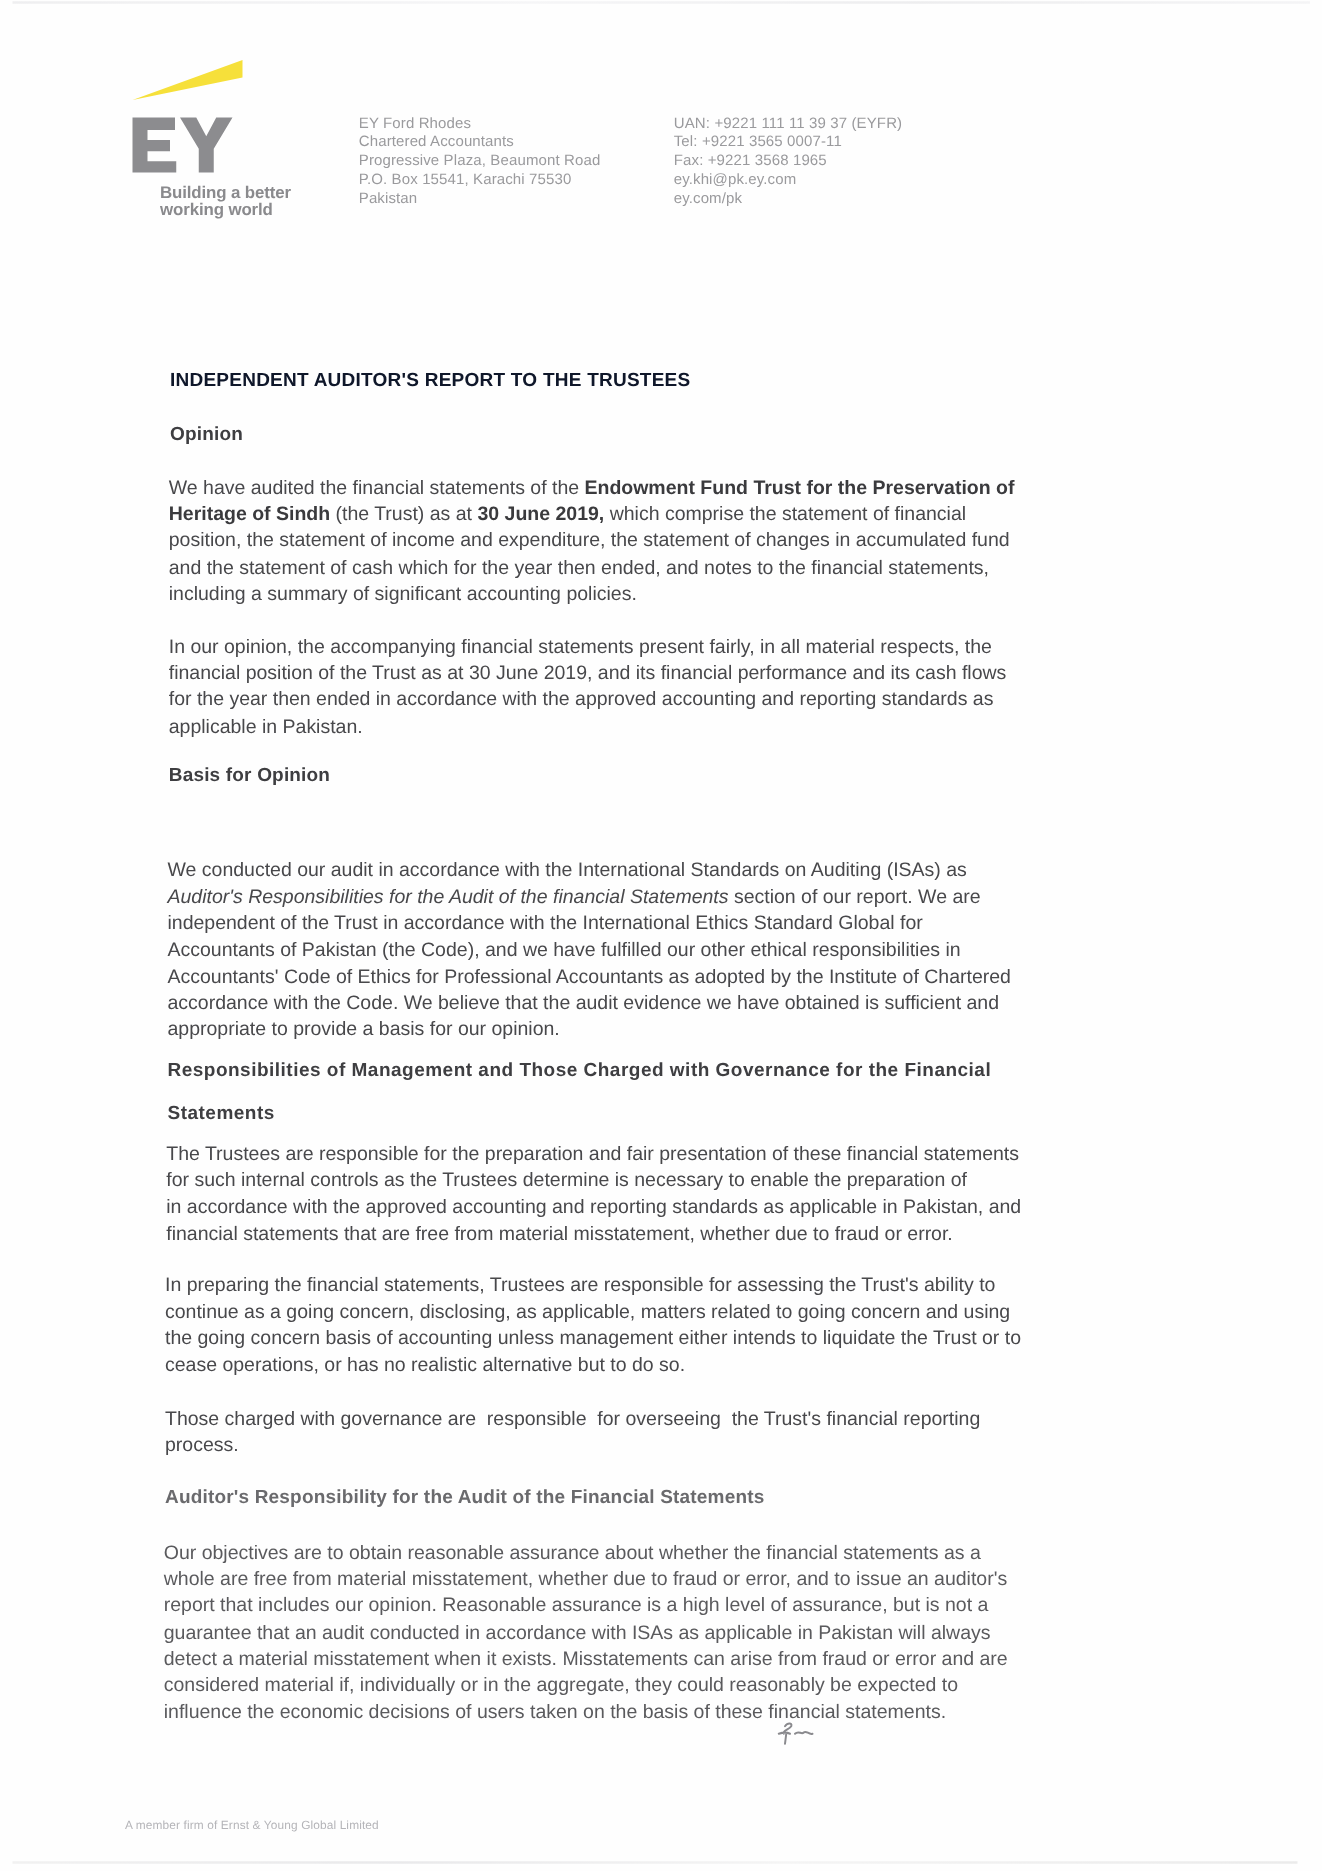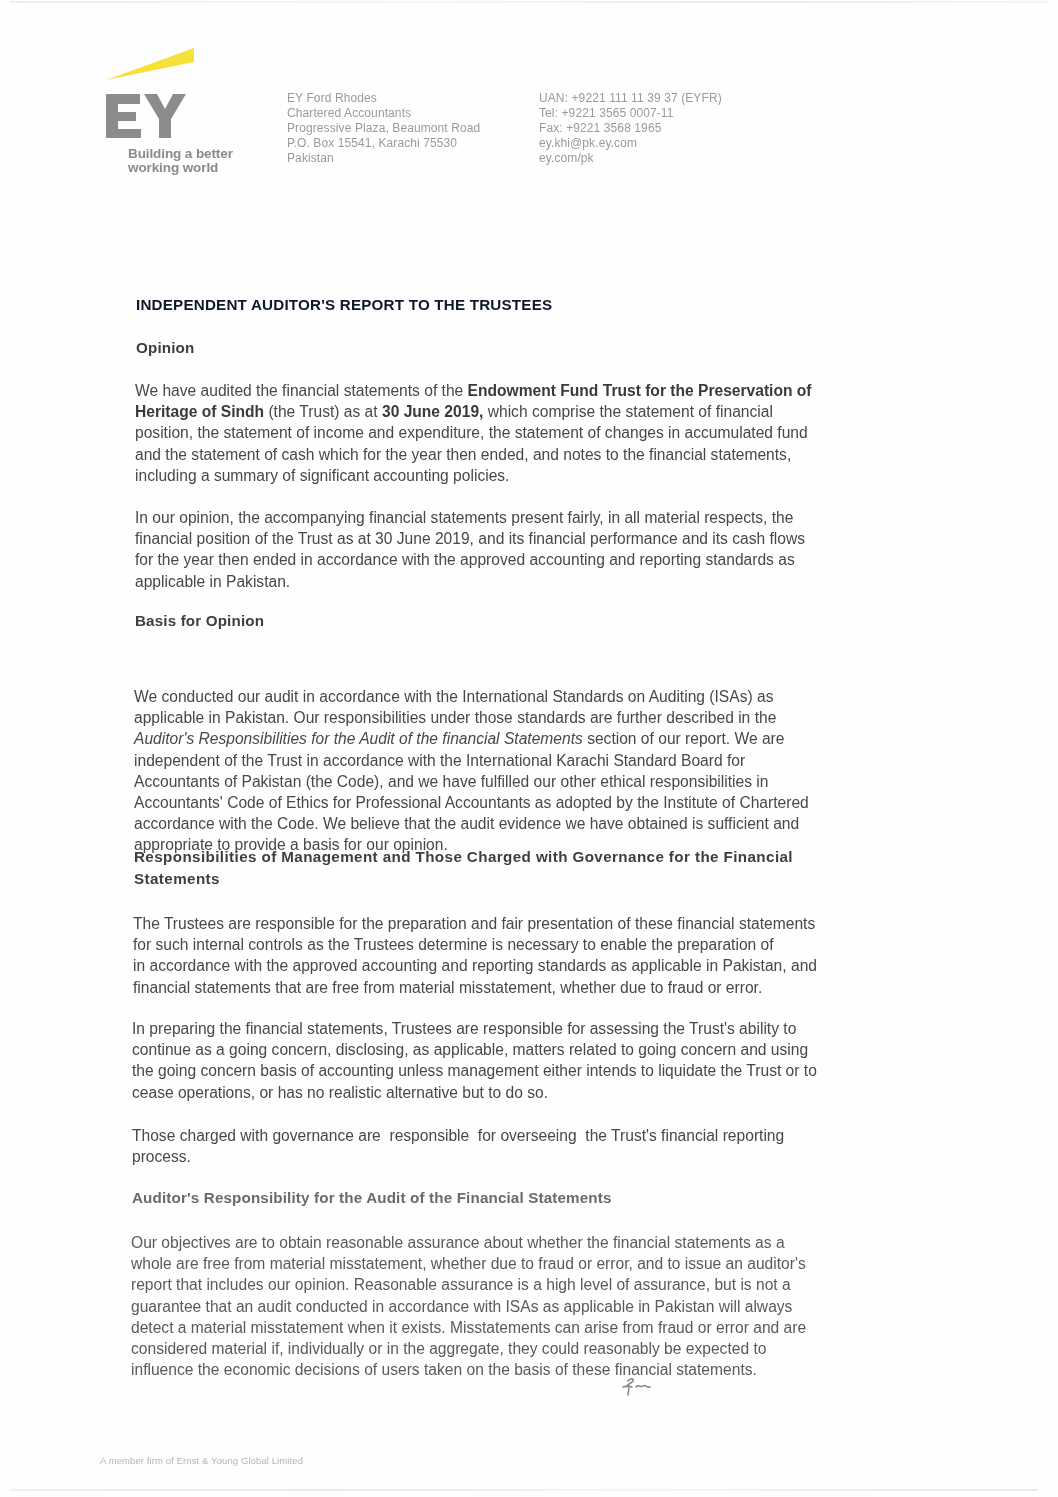--- a/index.html
+++ b/index.html
@@ -179,32 +179,31 @@
     <span class="line">In our opinion, the accompanying financial statements present fairly, in all material respects, the</span>
     <span class="line">financial position of the Trust as at 30 June 2019, and its financial performance and its cash flows</span>
     <span class="line">for the year then ended in accordance with the approved accounting and reporting standards as</span>
     <span class="line">applicable in Pakistan.</span>
   </div>
 
   <div class="heading h-basis">Basis for Opinion</div>
 
   <div class="para p3">
     <span class="line">We conducted our audit in accordance with the International Standards on Auditing (ISAs) as</span>
-    <span class="line">applicable in Pakistan. Our responsibilities under those standards are further described in the</span>
     <span class="line"><span class="i">Auditor's Responsibilities for the Audit of the financial Statements</span><span> section of our report. We are</span></span>
-    <span class="line">independent of the Trust in accordance with the International Karachi Standard Board for</span>
+    <span class="line">independent of the Trust in accordance with the International Ethics Standard Global for</span>
     <span class="line">Accountants of Pakistan (the Code), and we have fulfilled our other ethical responsibilities in</span>
     <span class="line">Accountants' Code of Ethics for Professional Accountants as adopted by the Institute of Chartered</span>
     <span class="line">accordance with the Code. We believe that the audit evidence we have obtained is sufficient and</span>
     <span class="line">appropriate to provide a basis for our opinion.</span>
   </div>
 
   <div class="heading h-resp">
     <div style="letter-spacing:0.4px;">Responsibilities of Management and Those Charged with Governance for the Financial</div>
-    <div style="letter-spacing:0.4px;">Statements</div>
+    <div style="letter-spacing:0.4px;margin-top:12px;">Statements</div>
   </div>
 
   <div class="para p4">
     <span class="line">The Trustees are responsible for the preparation and fair presentation of these financial statements</span>
     <span class="line">for such internal controls as the Trustees determine is necessary to enable the preparation of</span>
     <span class="line">in accordance with the approved accounting and reporting standards as applicable in Pakistan, and</span>
     <span class="line">financial statements that are free from material misstatement, whether due to fraud or error.</span>
   </div>
 
   <div class="para p5">

